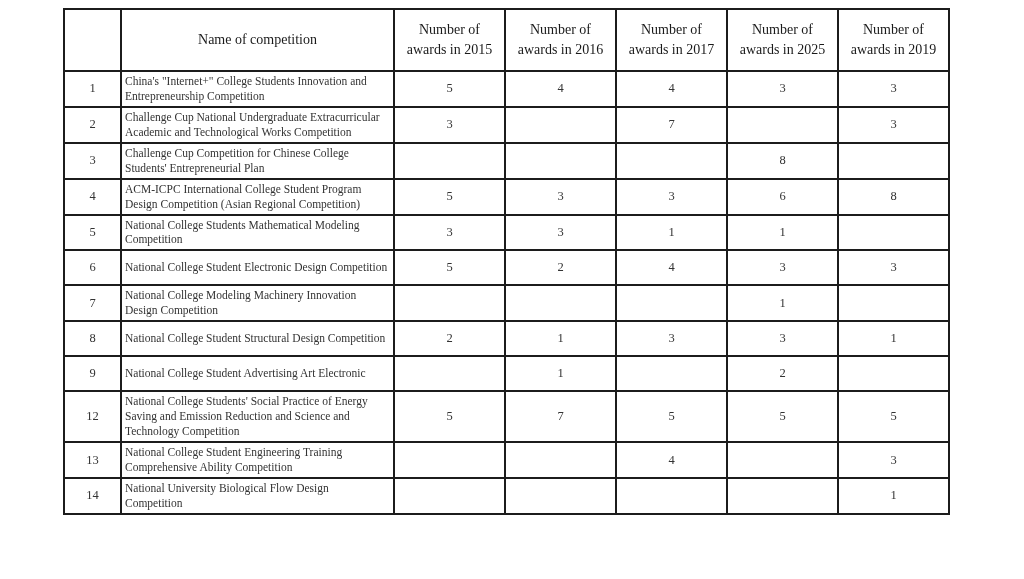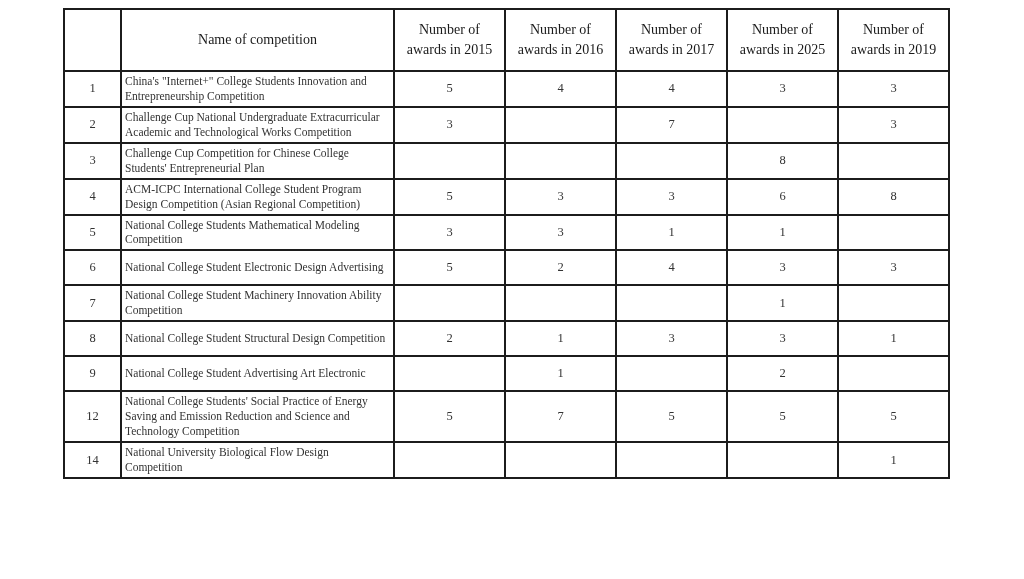--- a/index.html
+++ b/index.html
@@ -134,30 +134,30 @@
           <td class="num-cell">5</td>
           <td class="name-cell">National College Students Mathematical Modeling Competition</td>
           <td class="value-cell">3</td>
           <td class="value-cell">3</td>
           <td class="value-cell">1</td>
           <td class="value-cell">1</td>
           <td class="value-cell"></td>
         </tr>
         <tr>
           <td class="num-cell">6</td>
-          <td class="name-cell">National College Student Electronic Design Advertising</td>
+          <td class="name-cell">National College Student Electronic Design Competition</td>
           <td class="value-cell">5</td>
           <td class="value-cell">2</td>
           <td class="value-cell">4</td>
           <td class="value-cell">3</td>
           <td class="value-cell">3</td>
         </tr>
         <tr>
           <td class="num-cell">7</td>
-          <td class="name-cell">National College Student Machinery Innovation Ability Competition</td>
+          <td class="name-cell">National College Modeling Machinery Innovation Design Competition</td>
           <td class="value-cell"></td>
           <td class="value-cell"></td>
           <td class="value-cell"></td>
           <td class="value-cell">1</td>
           <td class="value-cell"></td>
         </tr>
         <tr>
           <td class="num-cell">8</td>
           <td class="name-cell">National College Student Structural Design Competition</td>
           <td class="value-cell">2</td>
@@ -176,20 +176,29 @@
           <td class="value-cell"></td>
         </tr>
         <tr>
           <td class="num-cell">12</td>
           <td class="name-cell">National College Students' Social Practice of Energy Saving and Emission Reduction and Science and Technology Competition</td>
           <td class="value-cell">5</td>
           <td class="value-cell">7</td>
           <td class="value-cell">5</td>
           <td class="value-cell">5</td>
           <td class="value-cell">5</td>
+        </tr>
+        <tr>
+          <td class="num-cell">13</td>
+          <td class="name-cell">National College Student Engineering Training Comprehensive Ability Competition</td>
+          <td class="value-cell"></td>
+          <td class="value-cell"></td>
+          <td class="value-cell">4</td>
+          <td class="value-cell"></td>
+          <td class="value-cell">3</td>
         </tr>
         <tr>
           <td class="num-cell">14</td>
           <td class="name-cell">National University Biological Flow Design Competition</td>
           <td class="value-cell"></td>
           <td class="value-cell"></td>
           <td class="value-cell"></td>
           <td class="value-cell"></td>
           <td class="value-cell">1</td>
         </tr>

